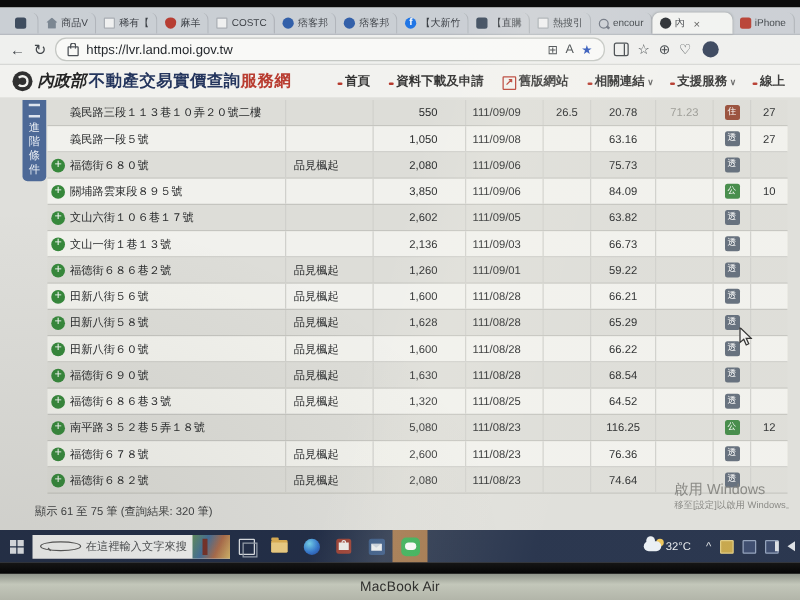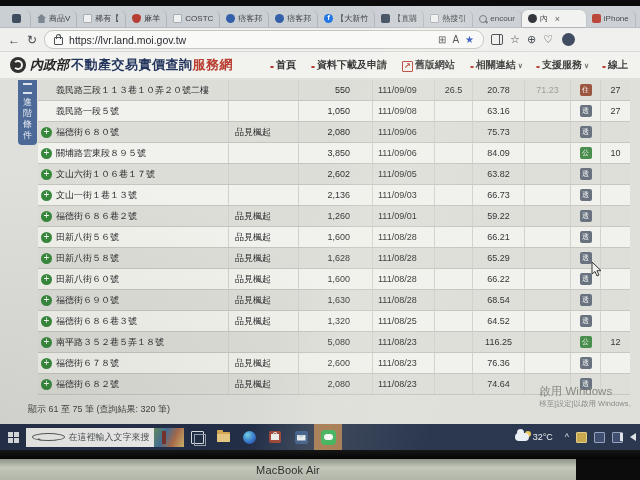--- a/index.html
+++ b/index.html
@@ -2,21 +2,21 @@
 <html><head>
 <meta charset="utf-8">
 <style>
   html,body{margin:0;padding:0;width:640px;height:480px;overflow:hidden;
     font-family:"Liberation Sans",sans-serif;background:#0c0c0c;}
   .photo{position:relative;width:640px;height:480px;background:#0c0c0c;}
 
   
   .bezel-top{position:absolute;top:0;left:0;width:640px;height:6px;background:#0b0b0b;}
   .bezel-bottom{position:absolute;top:450px;left:0;width:640px;height:9px;background:linear-gradient(#161616,#050505);}
-  .laptop-body{position:absolute;top:459px;left:0;width:576px;height:21px;
+  .laptop-body{position:absolute;top:459px;left:0;width:640px;height:21px;
     background:linear-gradient(#8f948a,#c3c7ba 40%,#b2b5a9);display:flex;align-items:center;justify-content:center;}
   .brand{font-size:11px;color:#30302e;letter-spacing:.2px;}
 
   
   .screen{position:absolute;top:6px;left:0;width:640px;height:444px;background:#e9e9e4;
     filter:saturate(.93) contrast(.97);}
   .glare{position:absolute;inset:0;pointer-events:none;z-index:50;
     background:linear-gradient(105deg,rgba(255,255,255,0) 48%,rgba(255,252,240,.14) 56%,rgba(255,252,240,.05) 72%),
                radial-gradient(ellipse at 0% 100%,rgba(60,60,50,.10),rgba(0,0,0,0) 45%);}
 

